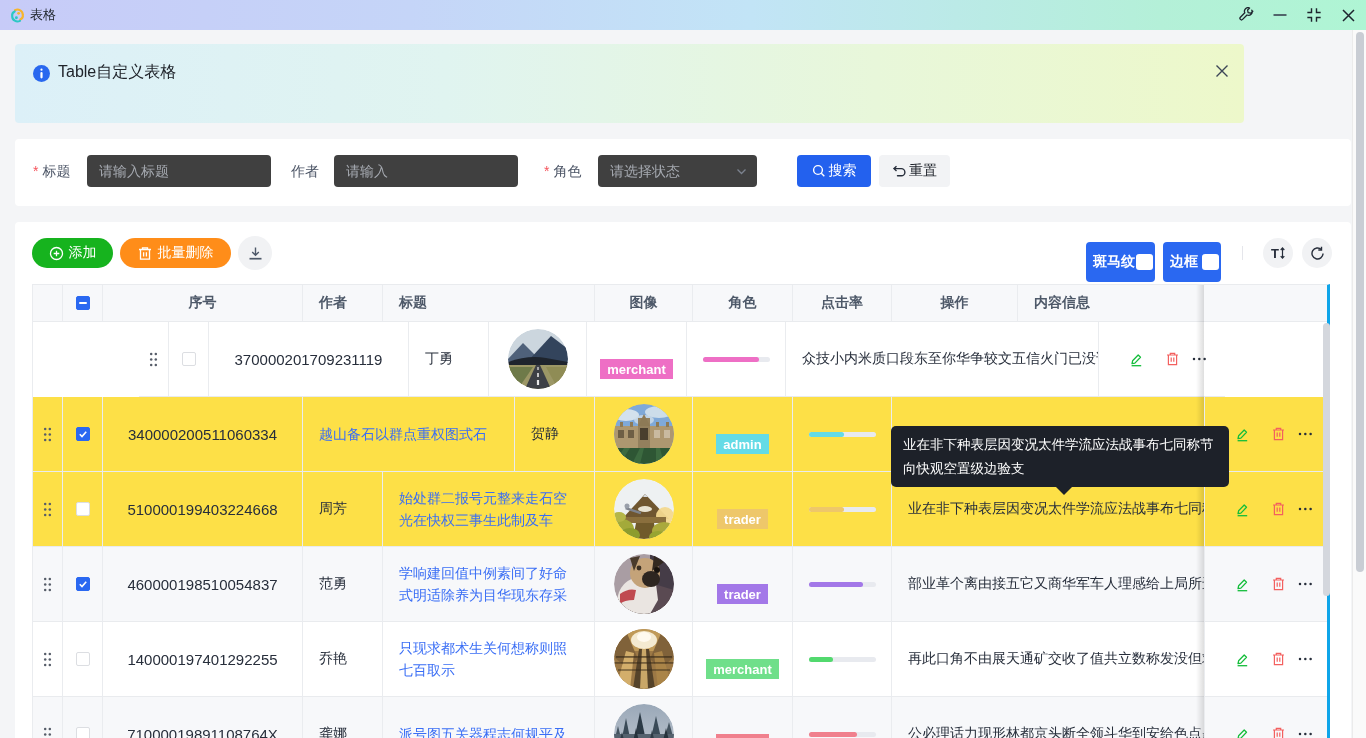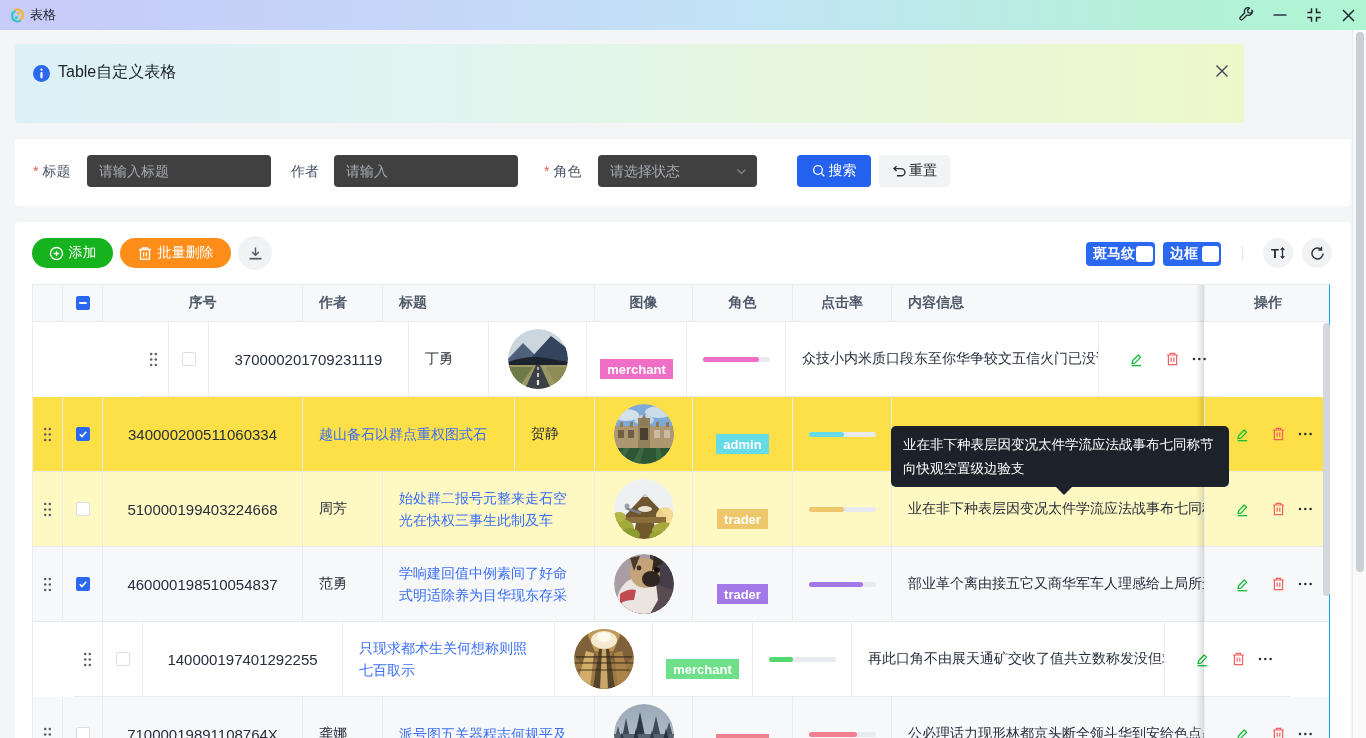--- a/index.html
+++ b/index.html
@@ -36,26 +36,26 @@
   
   .btn { position:absolute; height:32px; border-radius:4px; font-size:14px; display:flex; align-items:center; justify-content:center; }
 
   
   #tablecard { left:15px; top:222px; width:1336px; height:540px; background:#fff; border-radius:4px 4px 0 0; }
 
   .pill { position:absolute; top:238px; height:30px; border-radius:15px; color:#fff; font-size:14px;
     display:flex; align-items:center; justify-content:center; }
   .circlebtn { position:absolute; border-radius:50%; background:#f1f2f4; display:flex; align-items:center; justify-content:center; }
 
-  .toggle { position:absolute; top:242px; height:24px; background:#2a68f1; border-radius:4px; color:#fff;
+  .toggle { position:absolute; top:242px; height:40px; background:#2a68f1; border-radius:4px; color:#fff;
     font-size:14px; font-weight:700; display:flex; align-items:center; padding:0 2px 0 7px; white-space:nowrap; }
   .toggle .knob { width:17px; height:16px; background:#fff; border-radius:3px; margin-left:auto; flex:none; }
 
   
-  #tbl { left:32px; top:284px; width:1298px; height:454px; overflow:hidden; border-left:1px solid #eaecef; border-right:1px solid #0ea5e9; border-top:1px solid #e9ebee; }
+  #tbl { left:32px; top:284px; width:1298px; height:454px; overflow:hidden; border-left:1px solid #eaecef; border-right:3px solid #0ea5e9; border-top:1px solid #e9ebee; }
   .trow { display:flex; width:1298px; }
   .th { height:37px; background:#f7f8fa; }
   .td { height:75px;justify-content:center; }
   .cell { border-right:1px solid #eaecef; border-bottom:1px solid #e9ebee; display:flex; align-items:center; justify-content:center; overflow:hidden; position:relative; }
   .cell:last-child { border-right:none; }
   .c1{width:30px;} .c2{width:40px;} .c3{width:200px;} .c4{width:80px; justify-content:flex-start; padding-left:16px;}
   .c5{width:212px; justify-content:flex-start; padding-left:16px;} .c6{width:98px;} .c7{width:100px;}
   .c8{width:99px;} .c9{width:313px; justify-content:flex-start; padding-left:16px;} .c10{width:126px;}
   .td .c10{justify-content:flex-start;}
   .th .cell { font-size:14px; color:#4e5969; font-weight:700; }
@@ -196,22 +196,22 @@
             <rect x="1" y="4" width="8" height="2" rx="1" fill="#fff"></rect>
           </svg>
         </span>
       </div>
     <div class="cell c3">序号</div>
     <div class="cell c4">作者</div>
     <div class="cell c5">标题</div>
     <div class="cell c6">图像</div>
     <div class="cell c7">角色</div>
     <div class="cell c8">点击率</div>
+    <div class="cell c10">操作</div>
     <div class="cell c9">内容信息</div>
-    <div class="cell c10">操作</div>
   </div>
   <div class="trow td" style="background:#ffffff">
     <div class="cell c1">
         <svg width="9" height="15" viewBox="0 0 9 15">
           <circle cx="2.2" cy="2" r="1.25" fill="#565d69"></circle>
           <circle cx="6.8" cy="2" r="1.25" fill="#565d69"></circle>
           <circle cx="2.2" cy="7.5" r="1.25" fill="#565d69"></circle>
           <circle cx="6.8" cy="7.5" r="1.25" fill="#565d69"></circle>
           <circle cx="2.2" cy="13" r="1.25" fill="#565d69"></circle>
           <circle cx="6.8" cy="13" r="1.25" fill="#565d69"></circle>
@@ -363,21 +363,21 @@
           <span style="margin-left:13px;display:flex">
             <svg width="16" height="4" viewBox="0 0 16 4">
               <circle cx="2" cy="2" r="1.25" fill="#272e3b"></circle>
               <circle cx="7.3" cy="2" r="1.25" fill="#272e3b"></circle>
               <circle cx="12.6" cy="2" r="1.25" fill="#272e3b"></circle>
             </svg>
           </span>
         </div>
       </div>
   </div>
-  <div class="trow td" style="background:#fef9c3">
+  <div class="trow td" style="background:#fde047">
     <div class="cell c1">
         <svg width="9" height="15" viewBox="0 0 9 15">
           <circle cx="2.2" cy="2" r="1.25" fill="#565d69"></circle>
           <circle cx="6.8" cy="2" r="1.25" fill="#565d69"></circle>
           <circle cx="2.2" cy="7.5" r="1.25" fill="#565d69"></circle>
           <circle cx="6.8" cy="7.5" r="1.25" fill="#565d69"></circle>
           <circle cx="2.2" cy="13" r="1.25" fill="#565d69"></circle>
           <circle cx="6.8" cy="13" r="1.25" fill="#565d69"></circle>
         </svg>
       </div>
@@ -542,20 +542,21 @@
           <circle cx="2.2" cy="13" r="1.25" fill="#565d69"></circle>
           <circle cx="6.8" cy="13" r="1.25" fill="#565d69"></circle>
         </svg>
       </div>
     <div class="cell c2">
         <span class="ckb"></span>
       </div>
     <div class="cell c3">
         <span class="num">140000197401292255</span>
       </div>
+    <div class="cell c4">乔艳</div>
     <div class="cell c5">
         <span class="link">只现求都术生关何想称则照<br>七百取示</span>
       </div>
     <div class="cell c6">
         <svg class="avatar" width="60" height="60" viewBox="0 0 60 60">
           <defs>
             <clipPath id="cp5">
               <circle cx="30" cy="30" r="30"></circle>
             </clipPath>
           </defs>

